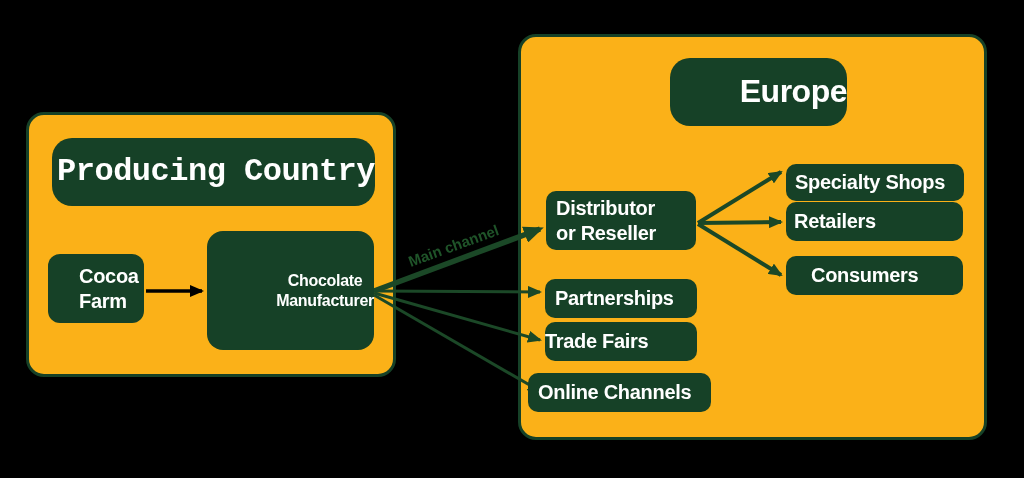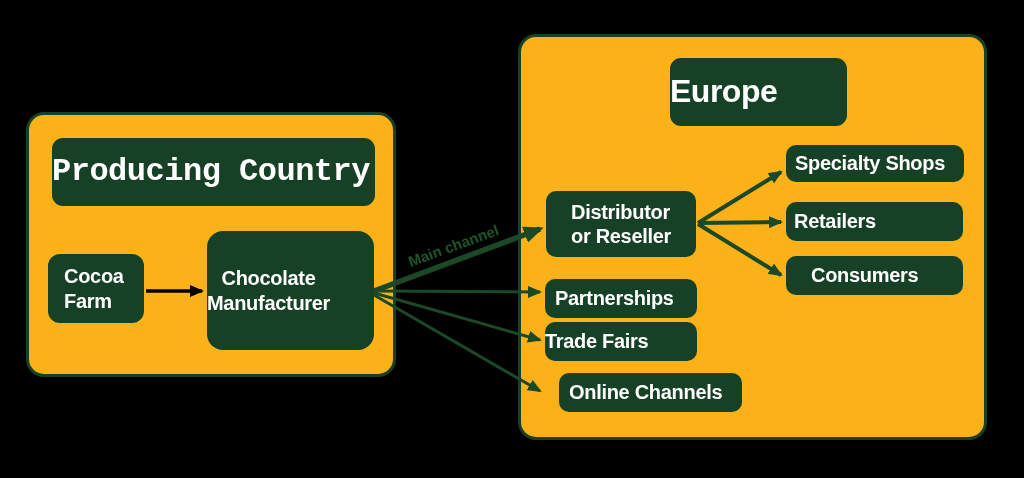--- a/index.html
+++ b/index.html
@@ -17,30 +17,30 @@
   .node{
     position:absolute;box-sizing:border-box;
     background:var(--node,#164127);
     color:var(--node-text,#fff);
     display:flex;align-items:center;
     font-weight:bold;
     border-radius:10px;
     letter-spacing:-0.3px;
   }
   .node .lbl{white-space:pre-line;line-height:1.22;}
-  .title{justify-content:flex-start;border-radius:11px;letter-spacing:-0.5px;}
+  .title{justify-content:flex-end;border-radius:20px;letter-spacing:-0.5px;}
   #producing-title{left:52px;top:138px;width:323px;height:68px;font-size:32px;font-family:Liberation Mono, monospace;}
   #europe-title{left:670px;top:58px;width:177px;height:68px;font-size:32px;}
-  #cocoa-farm{left:48px;top:254px;width:96px;height:69px;font-size:20px;padding-left:16px;border-radius:12px;}
-  #chocolate-manufacturer{left:207px;top:231px;width:167px;height:119px;font-size:20px;justify-content:flex-start;text-align:center;border-radius:16px;}
-  #distributor{left:546px;top:191px;width:150px;height:66px;font-size:20px;padding-left:25px;}
+  #cocoa-farm{left:48px;top:254px;width:96px;height:69px;font-size:20px;padding-left:31px;border-radius:12px;}
+  #chocolate-manufacturer{left:207px;top:231px;width:167px;height:119px;font-size:16px;justify-content:flex-end;text-align:center;border-radius:16px;}
+  #distributor{left:546px;top:191px;width:150px;height:59px;font-size:20px;padding-left:10px;}
   #partnerships{left:545px;top:279px;width:152px;height:39px;font-size:20px;padding-left:10px;}
   #trade-fairs{left:545px;top:322px;width:152px;height:39px;font-size:20px;}
-  #online-channels{left:559px;top:373px;width:183px;height:39px;font-size:20px;padding-left:10px;}
-  #specialty-shops{left:786px;top:145px;width:178px;height:37px;font-size:20px;padding-left:9px;}
+  #online-channels{left:528px;top:373px;width:183px;height:39px;font-size:20px;padding-left:10px;}
+  #specialty-shops{left:786px;top:164px;width:178px;height:37px;font-size:20px;padding-left:9px;}
   #retailers{left:786px;top:202px;width:177px;height:39px;font-size:20px;padding-left:8px;}
   #consumers{left:786px;top:256px;width:177px;height:39px;font-size:20px;padding-left:25px;}
   #left-panel{left:26px;top:112px;width:370px;height:265px;}
   #europe-panel{left:518px;top:34px;width:469px;height:406px;}
   #edges{position:absolute;left:0;top:0;width:1024px;height:478px;}
   .edge{stroke:var(--arrow-green,#1b4827);fill:none;}
   .edge-black{stroke:var(--arrow-black,#000);fill:none;}
   #main-channel-label{
     position:absolute;left:396px;top:237px;width:115px;
     color:var(--main-channel-label,#1f5429);

